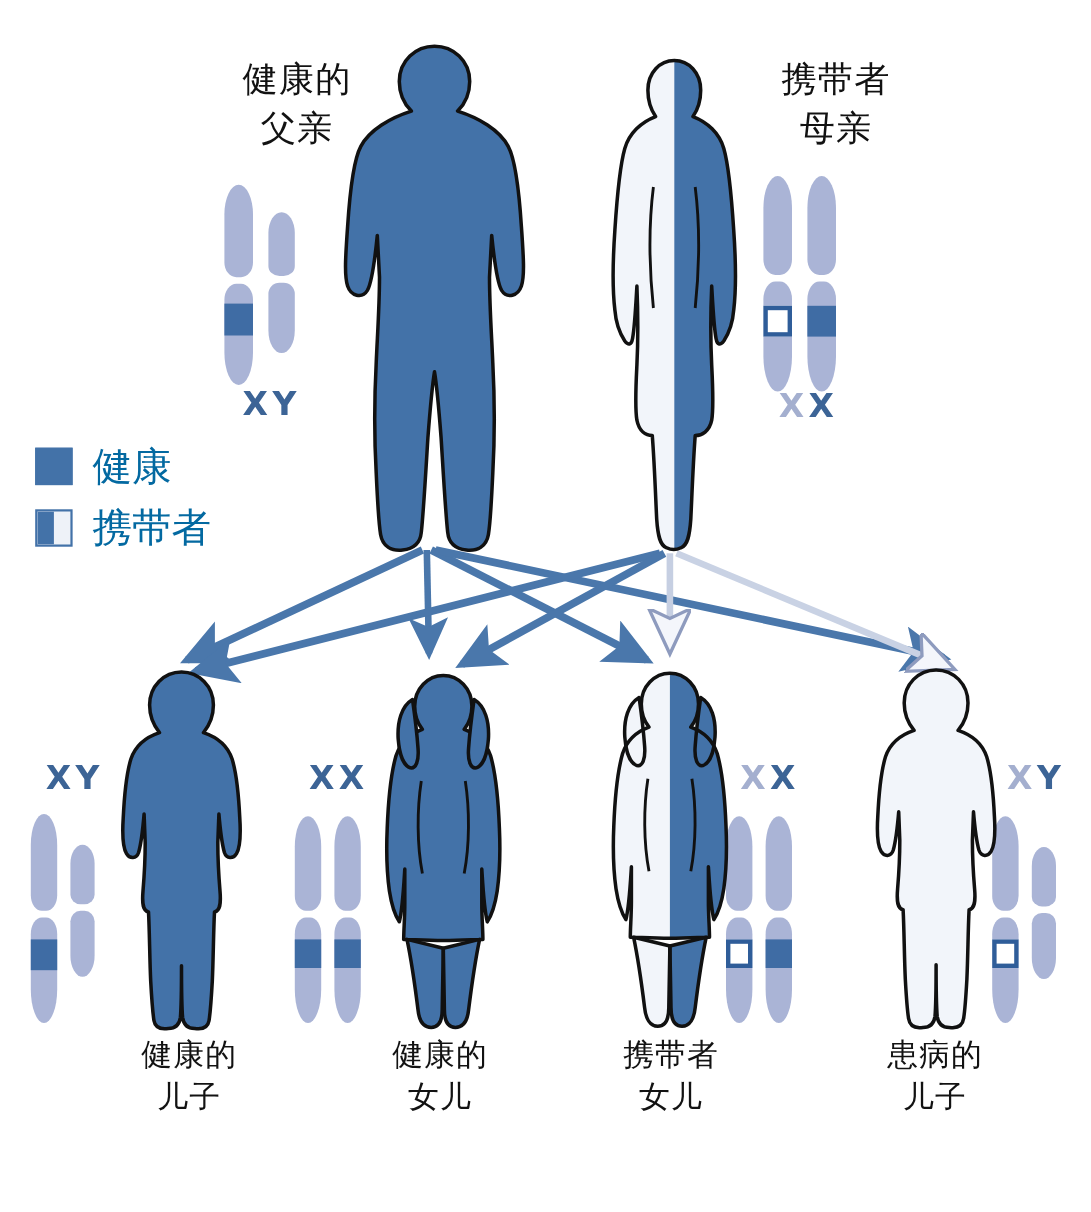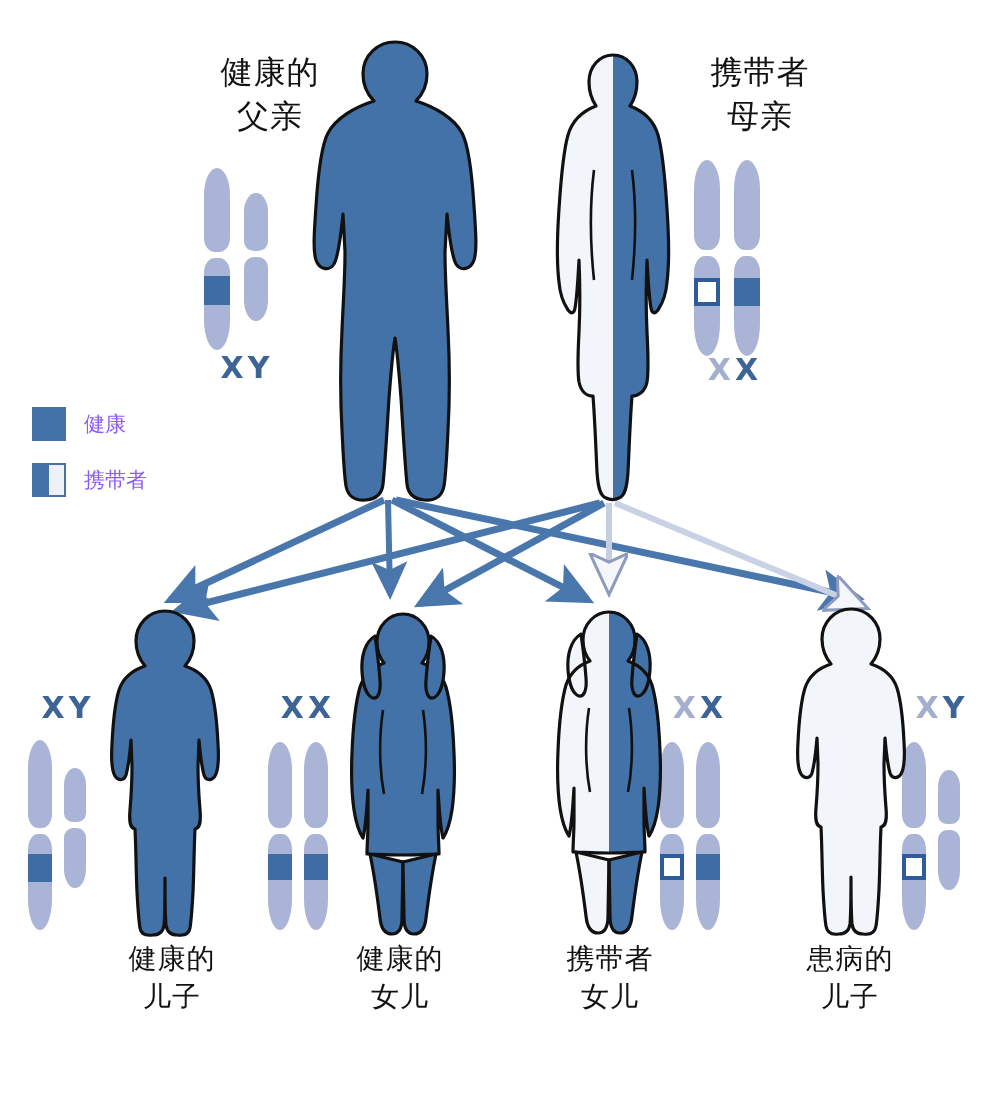--- a/index.html
+++ b/index.html
@@ -42,21 +42,21 @@
     position:relative;
   }
   .sw-healthy{background:#4372a8;border-color:#4372a8;}
   .sw-affected{background:#eef2f8;border-color:#3a6198;}
   .sw-carrier{background:#eef2f8;border-color:#4372a8;overflow:hidden;}
   .sw-carrier:before{
     content:"";position:absolute;left:0;top:0;bottom:0;width:50%;
     background:#4372a8;
   }
   .leg-lbl{
-    font-size:21px;color:#8b5cf6;
+    font-size:36px;color:#0369a1;
     font-family:Liberation Sans, sans-serif;
     white-space:nowrap;
   }
 
   
   .chrset{position:absolute;}
   .chrlabel{
     position:absolute;
     top:0;left:0;width:100%;
     text-align:center;

